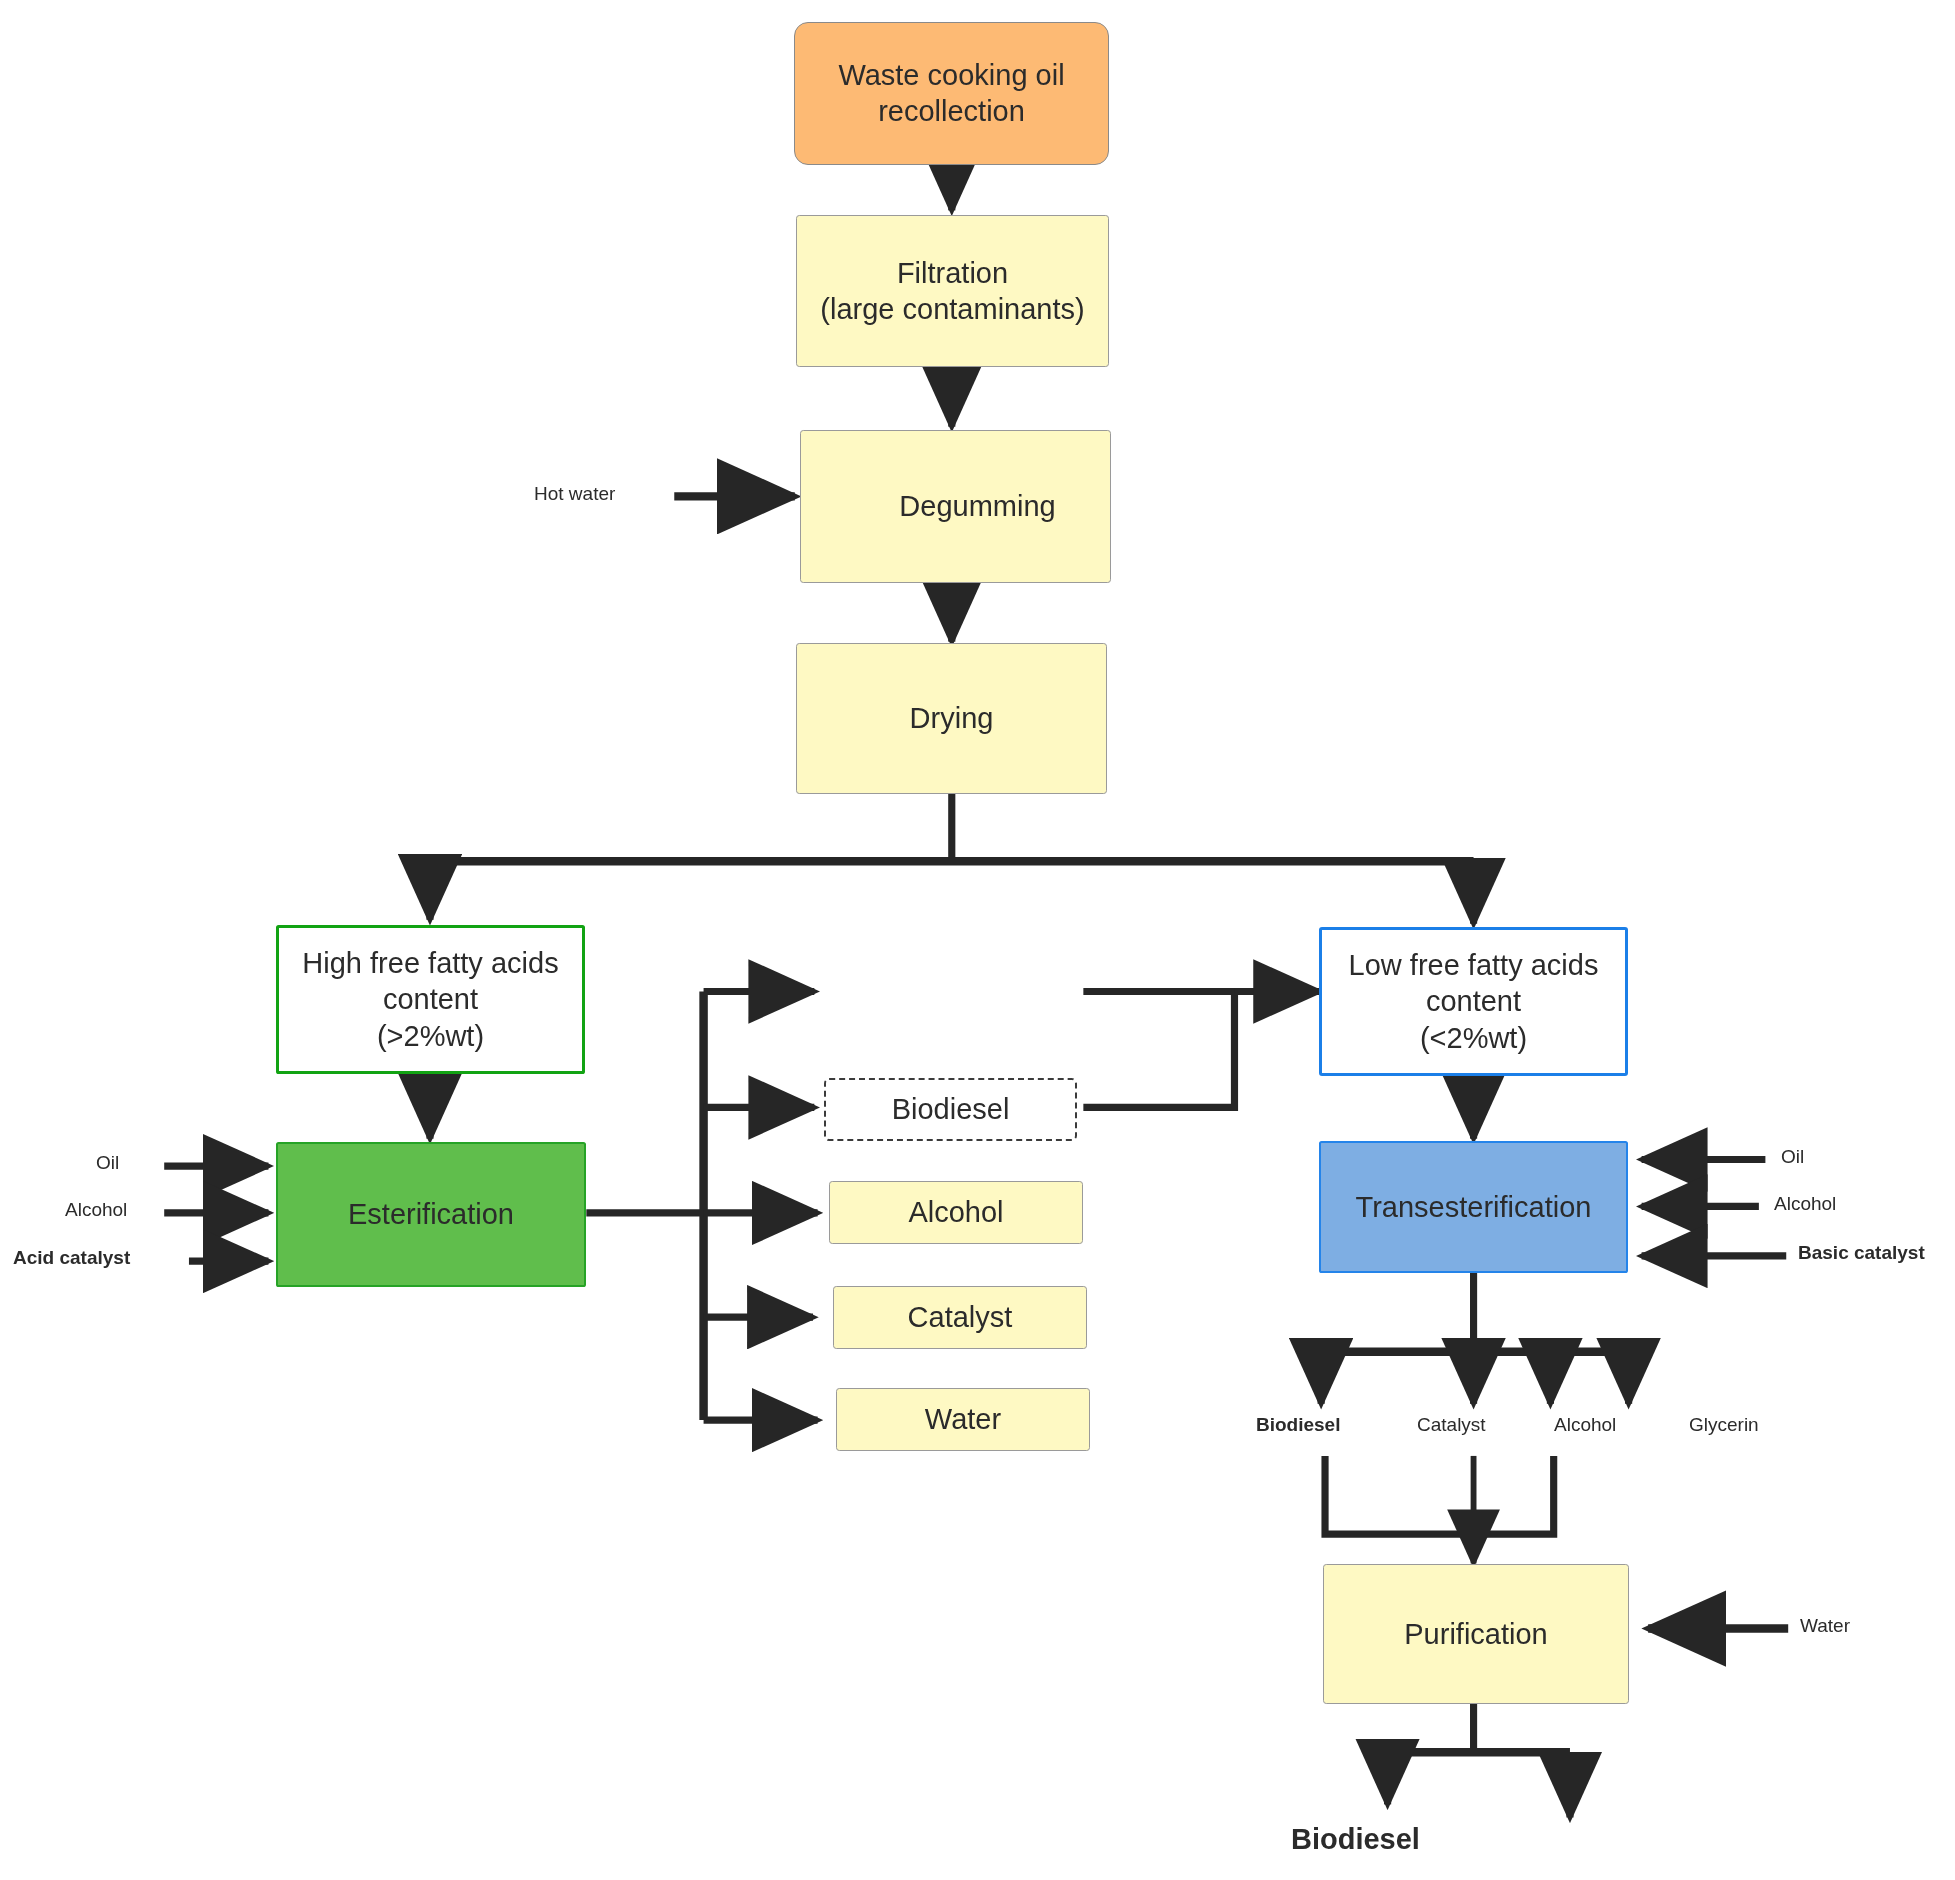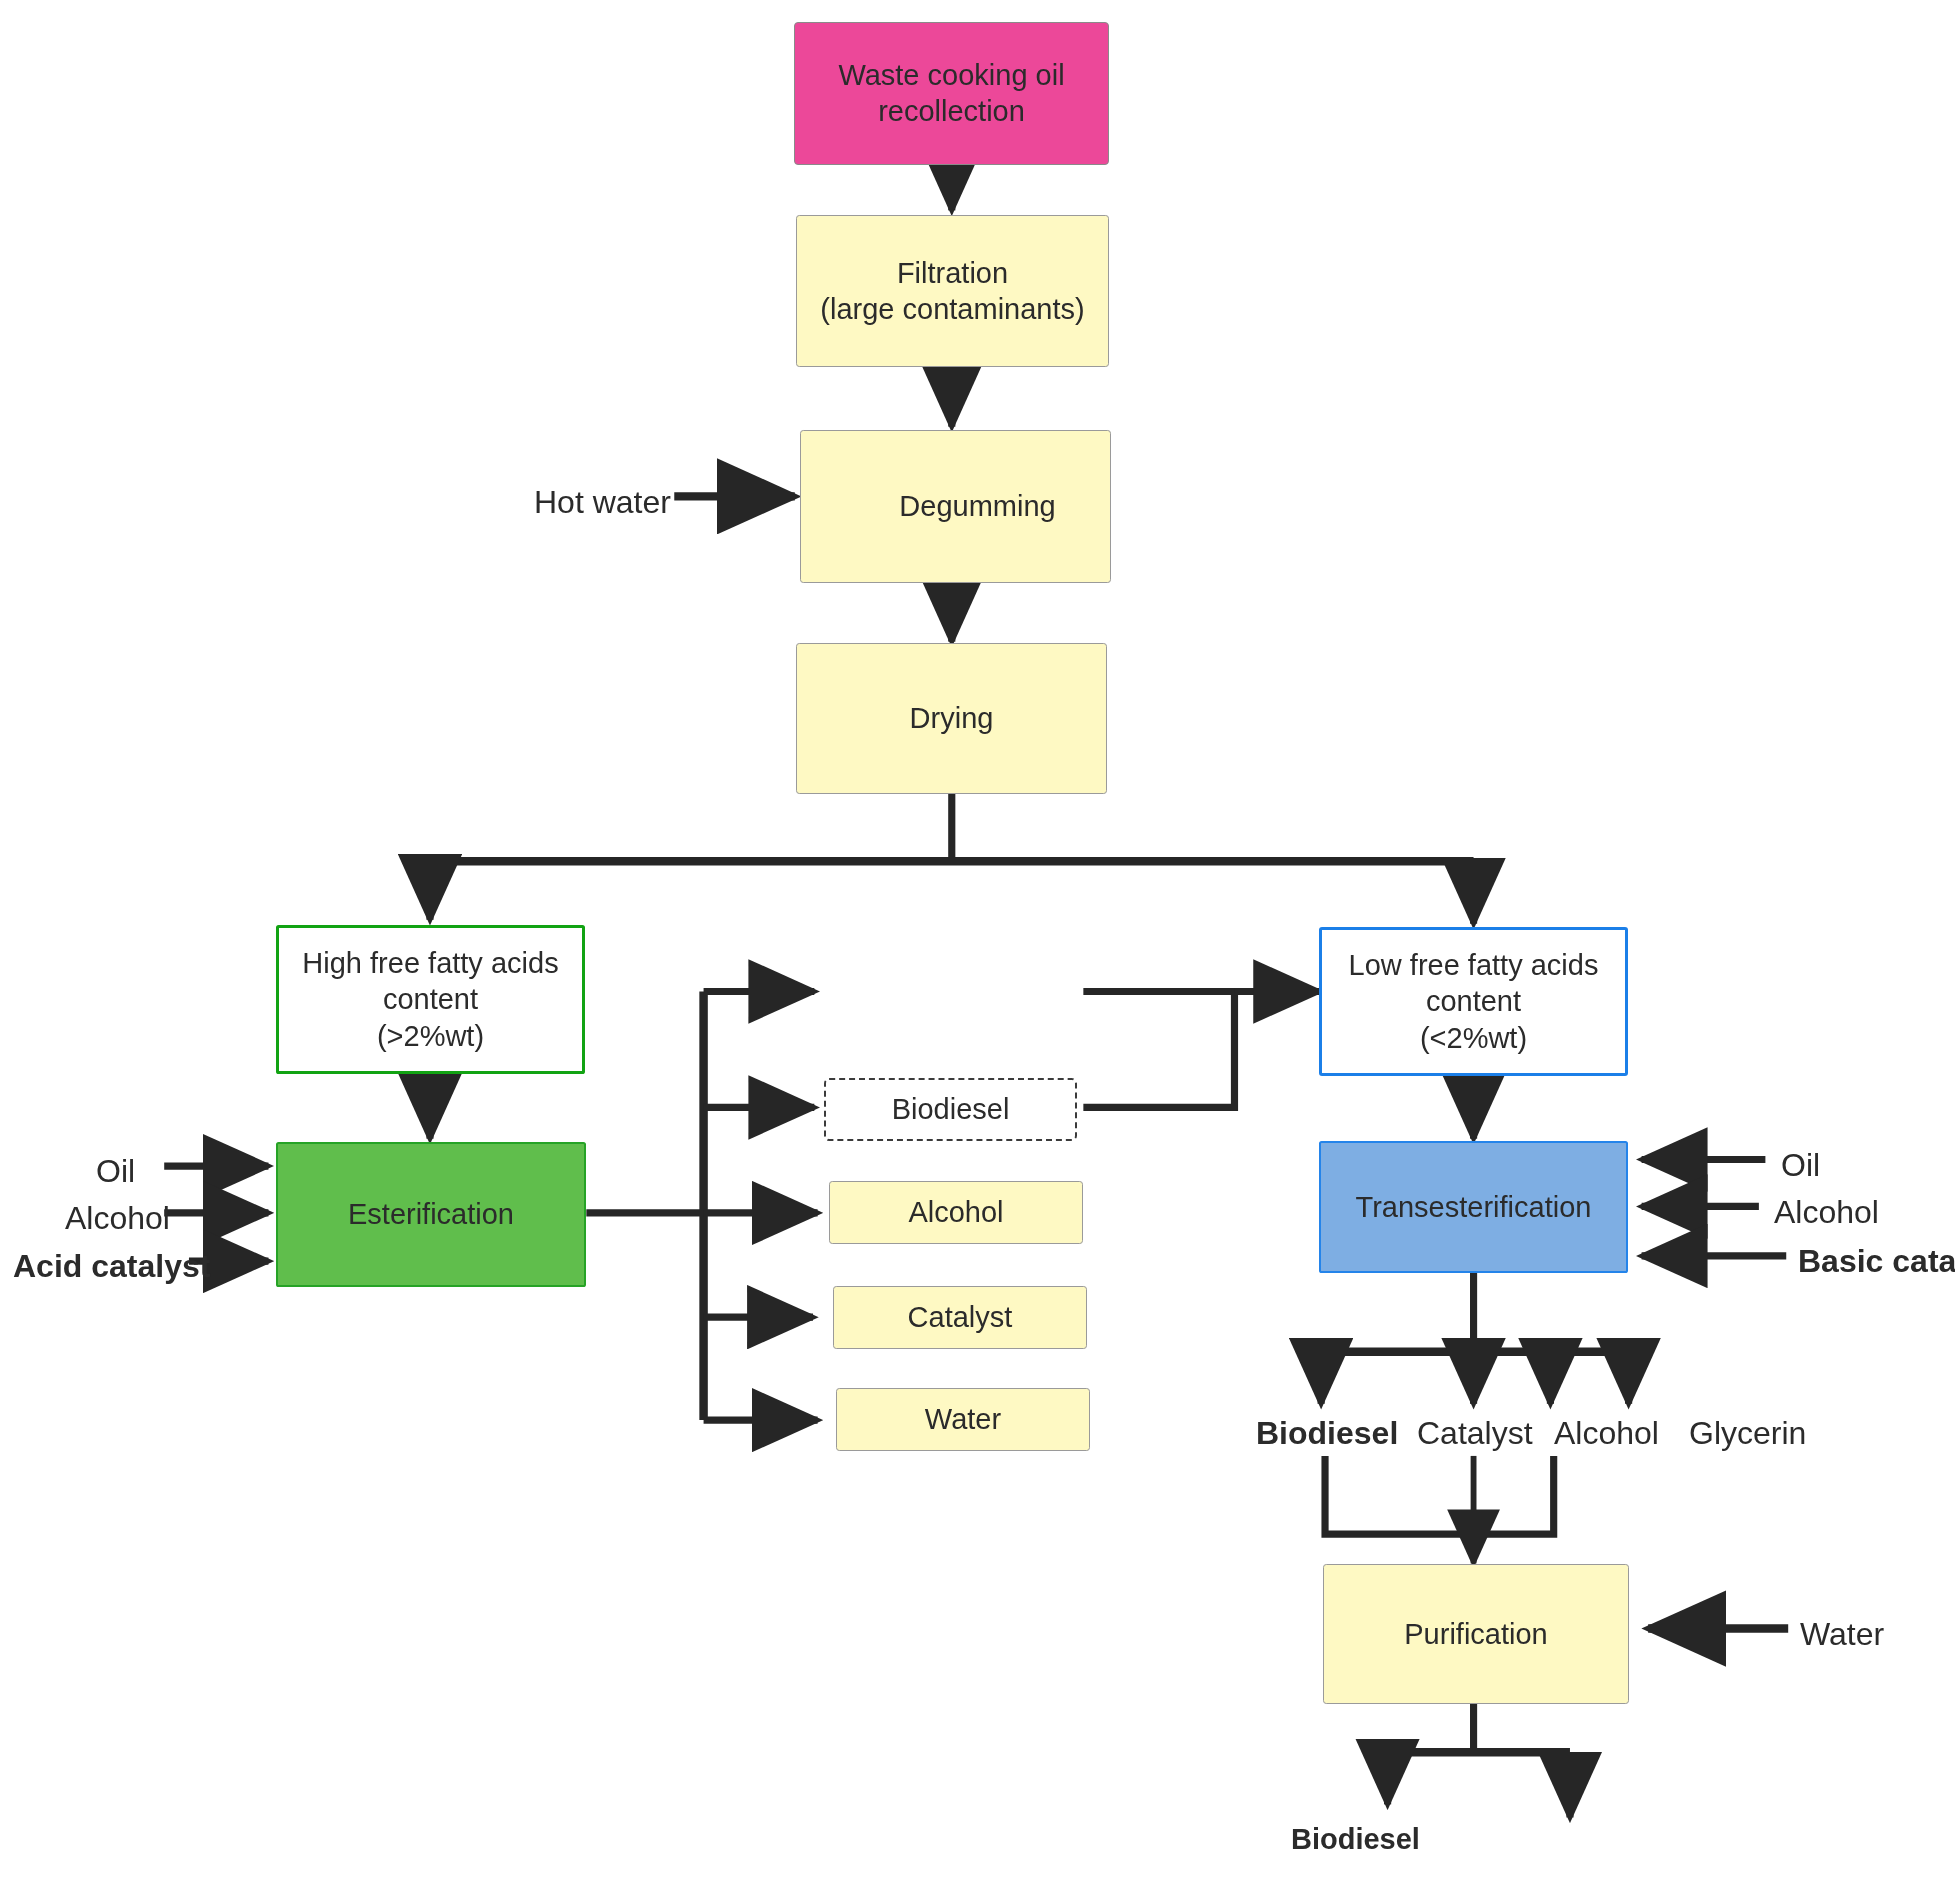--- a/index.html
+++ b/index.html
@@ -2,29 +2,29 @@
 <html style="font-size:10.4px"><head>
 <meta charset="utf-8">
 <style>
   html,body{margin:0;padding:0;background:#ffffff;}
   body{font-family:"Liberation Sans", sans-serif;}
   #stage{position:relative;width:1955px;height:1880px;background:#ffffff;overflow:hidden;}
   svg.layer{position:absolute;left:0;top:0;width:1955px;height:1880px;}
   .node{position:absolute;box-sizing:border-box;display:flex;align-items:center;justify-content:center;text-align:center;color:#2b2b2b;line-height:1.25;}
   .node-solid{background:#fef9c3;border:1.3px solid #9a9a9a;border-radius:3.3px;}
   .node-dashed{background:#ffffff;border:2px dashed #3b3b3b;border-radius:5.2px;}
-  .node-tan{background:#ec4899;border:1.3px solid #8a8a8a;border-radius:4px;}
+  .node-tan{background:#fdba74;border:1.3px solid #8a8a8a;border-radius:14px;}
   .node-green-outline{background:#ffffff;border:3.9px solid #12A313;border-radius:2.6px;}
   .node-green-fill{background:#60BE4C;border:2.6px solid #26A326;border-radius:2.6px;text-align:center;}
   .node-blue-outline{background:#ffffff;border:3.9px solid #1B7FE8;border-radius:3px;}
   .node-blue-fill{background:#7EAEE3;border:2.6px solid #2484EA;border-radius:2.6px;}
   .lbl{position:absolute;color:#2b2b2b;white-space:pre;line-height:1.25;}
   .lbl.bold{font-weight:bold;}
   .f44{font-size:29px;}
-  .f42{font-size:32px;}
+  .f42{font-size:19px;}
 </style>
 </head>
 <body>
 
 <div id="stage">
 
   <svg class="layer" viewBox="0 0 3001 2886">
     <defs>
       <marker id="ah" markerWidth="10" markerHeight="9" refX="9.2" refY="4.5" orient="auto" markerUnits="strokeWidth">
         <path d="M0,0 L10,4.5 L0,9 z" fill="#262626"></path>

